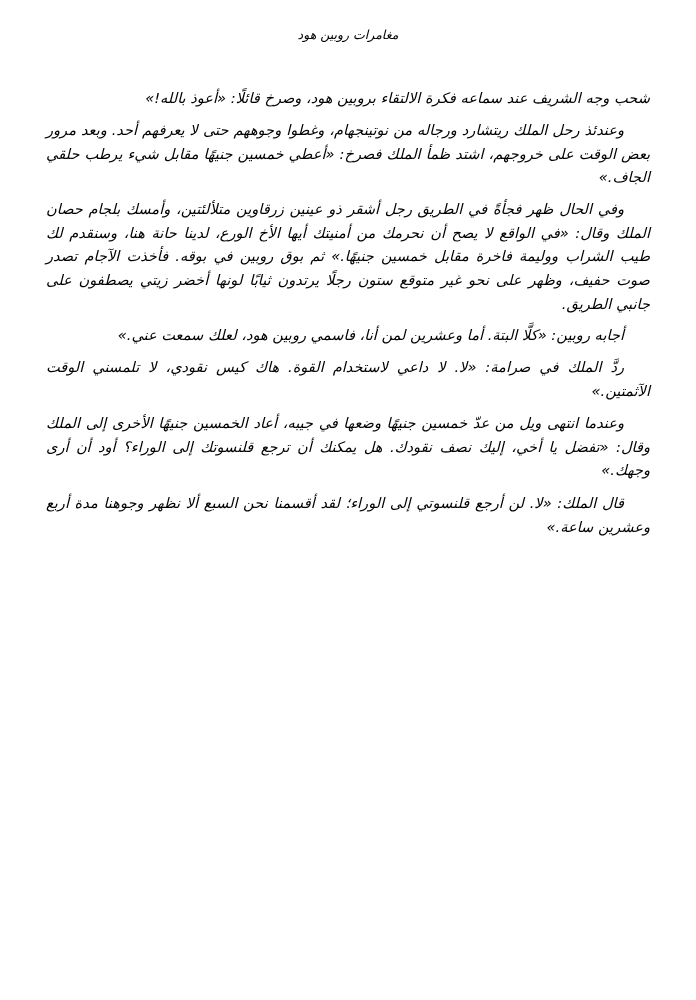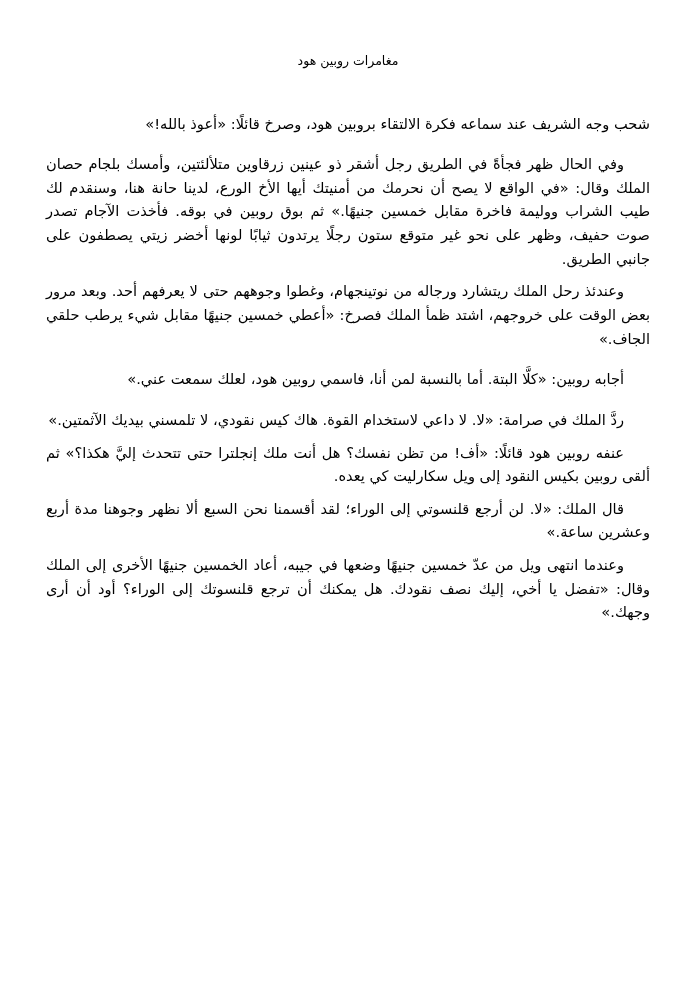--- a/index.html
+++ b/index.html
@@ -12,57 +12,57 @@
     height: 1000px;
     font-family: "DejaVu Sans", "Liberation Sans", sans-serif;
     color: #000000;
     position: relative;
     overflow: hidden;
   }
   .page {
     width: 696px;
     height: 1000px;
     box-sizing: border-box;
-    padding: 52px 46px 20px 46px;
+    padding: 26px 46px 20px 46px;
     position: relative;
+    font-style: italic;
   }
   .header {
     text-align: center;
     font-size: 12.5px;
     line-height: 1.4;
     color: #000;
     margin: 0 0 42px 0;
     letter-spacing: 0px;
   }
   .body-text {
     font-size: 14.6px;
     line-height: 1.62;
     text-align: justify;
     text-justify: inter-word;
     color: #000;
   }
   p.para {
-    margin: 17px 0 5px 0;
+    margin: 8px 0 5px 0;
     text-indent: 26px;
   }
   p.para.noindent {
     text-indent: 0;
   }
   p.para.gap {
     margin-top: 9px;
   }
 </style>
 </head>
 <body>
 
 <div class="page">
   <div class="header">مغامرات روبين هود</div>
   <div class="body-text">
     <p class="para noindent">شحب وجه الشريف عند سماعه فكرة الالتقاء بروبين هود، وصرخ قائلًا: «أعوذ بالله!»</p>
+    <p class="para gap">وعندئذ رحل الملك ريتشارد ورجاله من نوتينجهام، وغطوا وجوههم حتى لا يعرفهم أحد. وبعد مرور بعض الوقت على خروجهم، اشتد ظمأ الملك فصرخ: «أعطي خمسين جنيهًا مقابل شيء يرطب حلقي الجاف.»</p>
     <p class="para">وفي الحال ظهر فجأةً في الطريق رجل أشقر ذو عينين زرقاوين متلألئتين، وأمسك بلجام حصان الملك وقال: «في الواقع لا يصح أن نحرمك من أمنيتك أيها الأخ الورع، لدينا حانة هنا، وسنقدم لك طيب الشراب ووليمة فاخرة مقابل خمسين جنيهًا.» ثم بوق روبين في بوقه. فأخذت الآجام تصدر صوت حفيف، وظهر على نحو غير متوقع ستون رجلًا يرتدون ثيابًا لونها أخضر زيتي يصطفون على جانبي الطريق.</p>
-    <p class="para gap">وعندئذ رحل الملك ريتشارد ورجاله من نوتينجهام، وغطوا وجوههم حتى لا يعرفهم أحد. وبعد مرور بعض الوقت على خروجهم، اشتد ظمأ الملك فصرخ: «أعطي خمسين جنيهًا مقابل شيء يرطب حلقي الجاف.»</p>
-    <p class="para">أجابه روبين: «كلَّا البتة. أما بالنسبة لمن أنا، فاسمي روبين هود، لعلك سمعت عني.»</p>
-    <p class="para">ردَّ الملك في صرامة: «لا. لا داعي لاستخدام القوة. هاك كيس نقودي، لا تلمسني بيديك الآثمتين.»</p>
-    <p class="para gap">عنفه روبين هود قائلًا: «أف! من تظن نفسك؟ هل أنت ملك إنجلترا حتى تتحدث إليَّ هكذا؟» ثم ألقى روبين بكيس النقود إلى ويل سكارليت كي يعده.</p>
+    <p class="para">أجابه روبين: «كلَّا البتة. أما وعشرين لمن أنا، فاسمي روبين هود، لعلك سمعت عني.»</p>
+    <p class="para">ردَّ الملك في صرامة: «لا. لا داعي لاستخدام القوة. هاك كيس نقودي، لا تلمسني الوقت الآثمتين.»</p>
+    <p class="para gap">وعندما انتهى ويل من عدّ خمسين جنيهًا وضعها في جيبه، أعاد الخمسين جنيهًا الأخرى إلى الملك وقال: «تفضل يا أخي، إليك نصف نقودك. هل يمكنك أن ترجع قلنسوتك إلى الوراء؟ أود أن أرى وجهك.»</p>
     <p class="para gap">قال الملك: «لا. لن أرجع قلنسوتي إلى الوراء؛ لقد أقسمنا نحن السبع ألا نظهر وجوهنا مدة أربع وعشرين ساعة.»</p>
-    <p class="para gap">وعندما انتهى ويل من عدّ خمسين جنيهًا وضعها في جيبه، أعاد الخمسين جنيهًا الأخرى إلى الملك وقال: «تفضل يا أخي، إليك نصف نقودك. هل يمكنك أن ترجع قلنسوتك إلى الوراء؟ أود أن أرى وجهك.»</p>
   </div>
 </div>
 
 </body></html>

